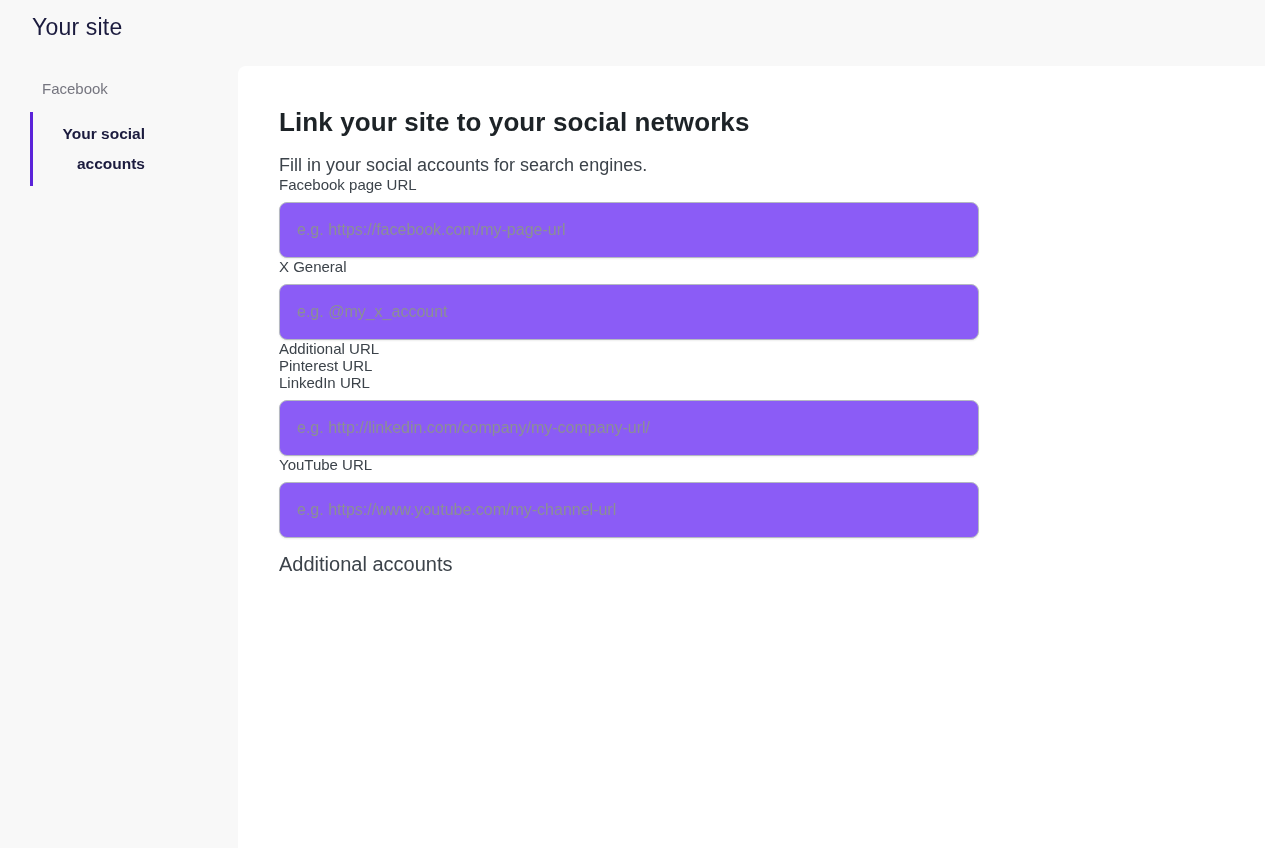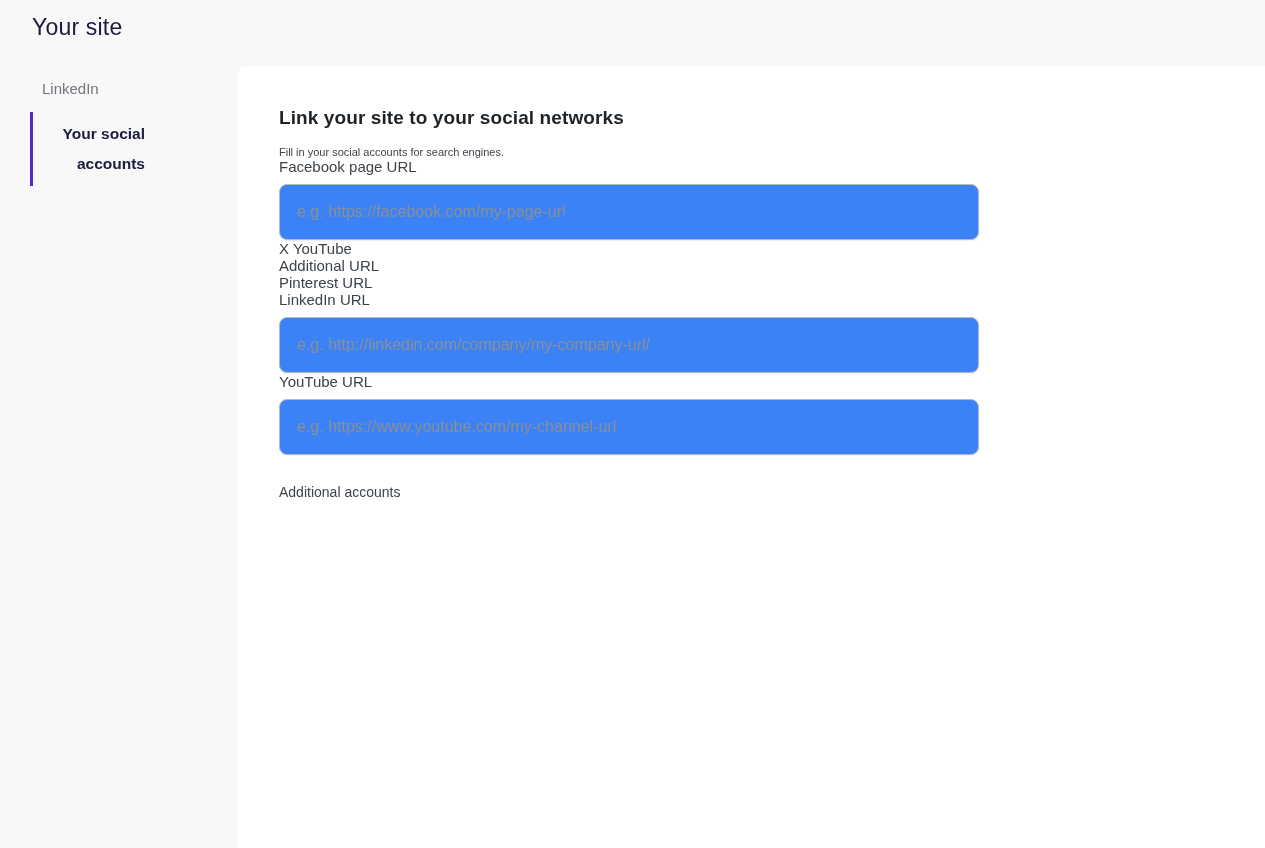--- a/index.html
+++ b/index.html
@@ -39,77 +39,78 @@
   }
 
   
   .card {
     position:absolute; left:238px; top:66px; right:0; bottom:0;
     background: var(--card, #ffffff);
     border-top-left-radius:8px;
     padding:41px 0 0 41px;
   }
   .card h1 {
-    font-size:19px; font-weight:700; letter-spacing:.1px;
+    font-size:26px; font-weight:700; letter-spacing:.1px;
     color: var(--heading, #1d2327);
   }
   .card .sub {
     margin-top:17px;
-    font-size:11px;
+    font-size:18px;
     color: var(--label, #3c434a);
   }
 
   .field { width:700px; }
   .field label {
     display:block;
     font-size:15px;
     color: var(--label, #3c434a);
   }
   .field input {
     margin-top:9px;
     width:700px; height:56px;
     border:1px solid var(--input_border, #b5b9c1);
     border-radius:8px;
     padding:0 17px;
     font-family:"Liberation Sans", sans-serif;
     font-size:16px;
     color:#2c3338;
-    background:#3b82f6;
+    background:#8b5cf6;
     box-shadow:0 1px 2px rgba(0,0,0,.07);
     outline:none;
   }
   .field input::placeholder { color: var(--placeholder, #8c8f94); opacity:1; }
 
   .additional {
-    margin-top:29px;
-    font-size:14px;
+    margin-top:15px;
+    font-size:20px;
     color: var(--label, #3c434a);
   }
 </style>
 </head>
 <body>
 
 <div class="page-title">Your site</div>
 
 <nav class="sidebar">
-  <div class="side-item general">LinkedIn</div>
+  <div class="side-item general">Facebook</div>
   <div class="side-item active">Your social accounts</div>
 </nav>
 
 <main class="card">
   <h1>Link your site to your social networks</h1>
   <div class="sub">Fill in your social accounts for search engines.</div>
 
   <div class="field">
     <label>Facebook page URL</label>
     <input type="text" placeholder="e.g. https://facebook.com/my-page-url" style="">
   </div>
 
   <div class="field">
-    <label>X YouTube</label>
+    <label>X General</label>
+    <input type="text" placeholder="e.g. @my_x_account" style="">
   </div>
 
   <div class="field">
     <label>Additional URL</label>
   </div>
 
   <div class="field">
     <label>Pinterest URL</label>
   </div>
 

